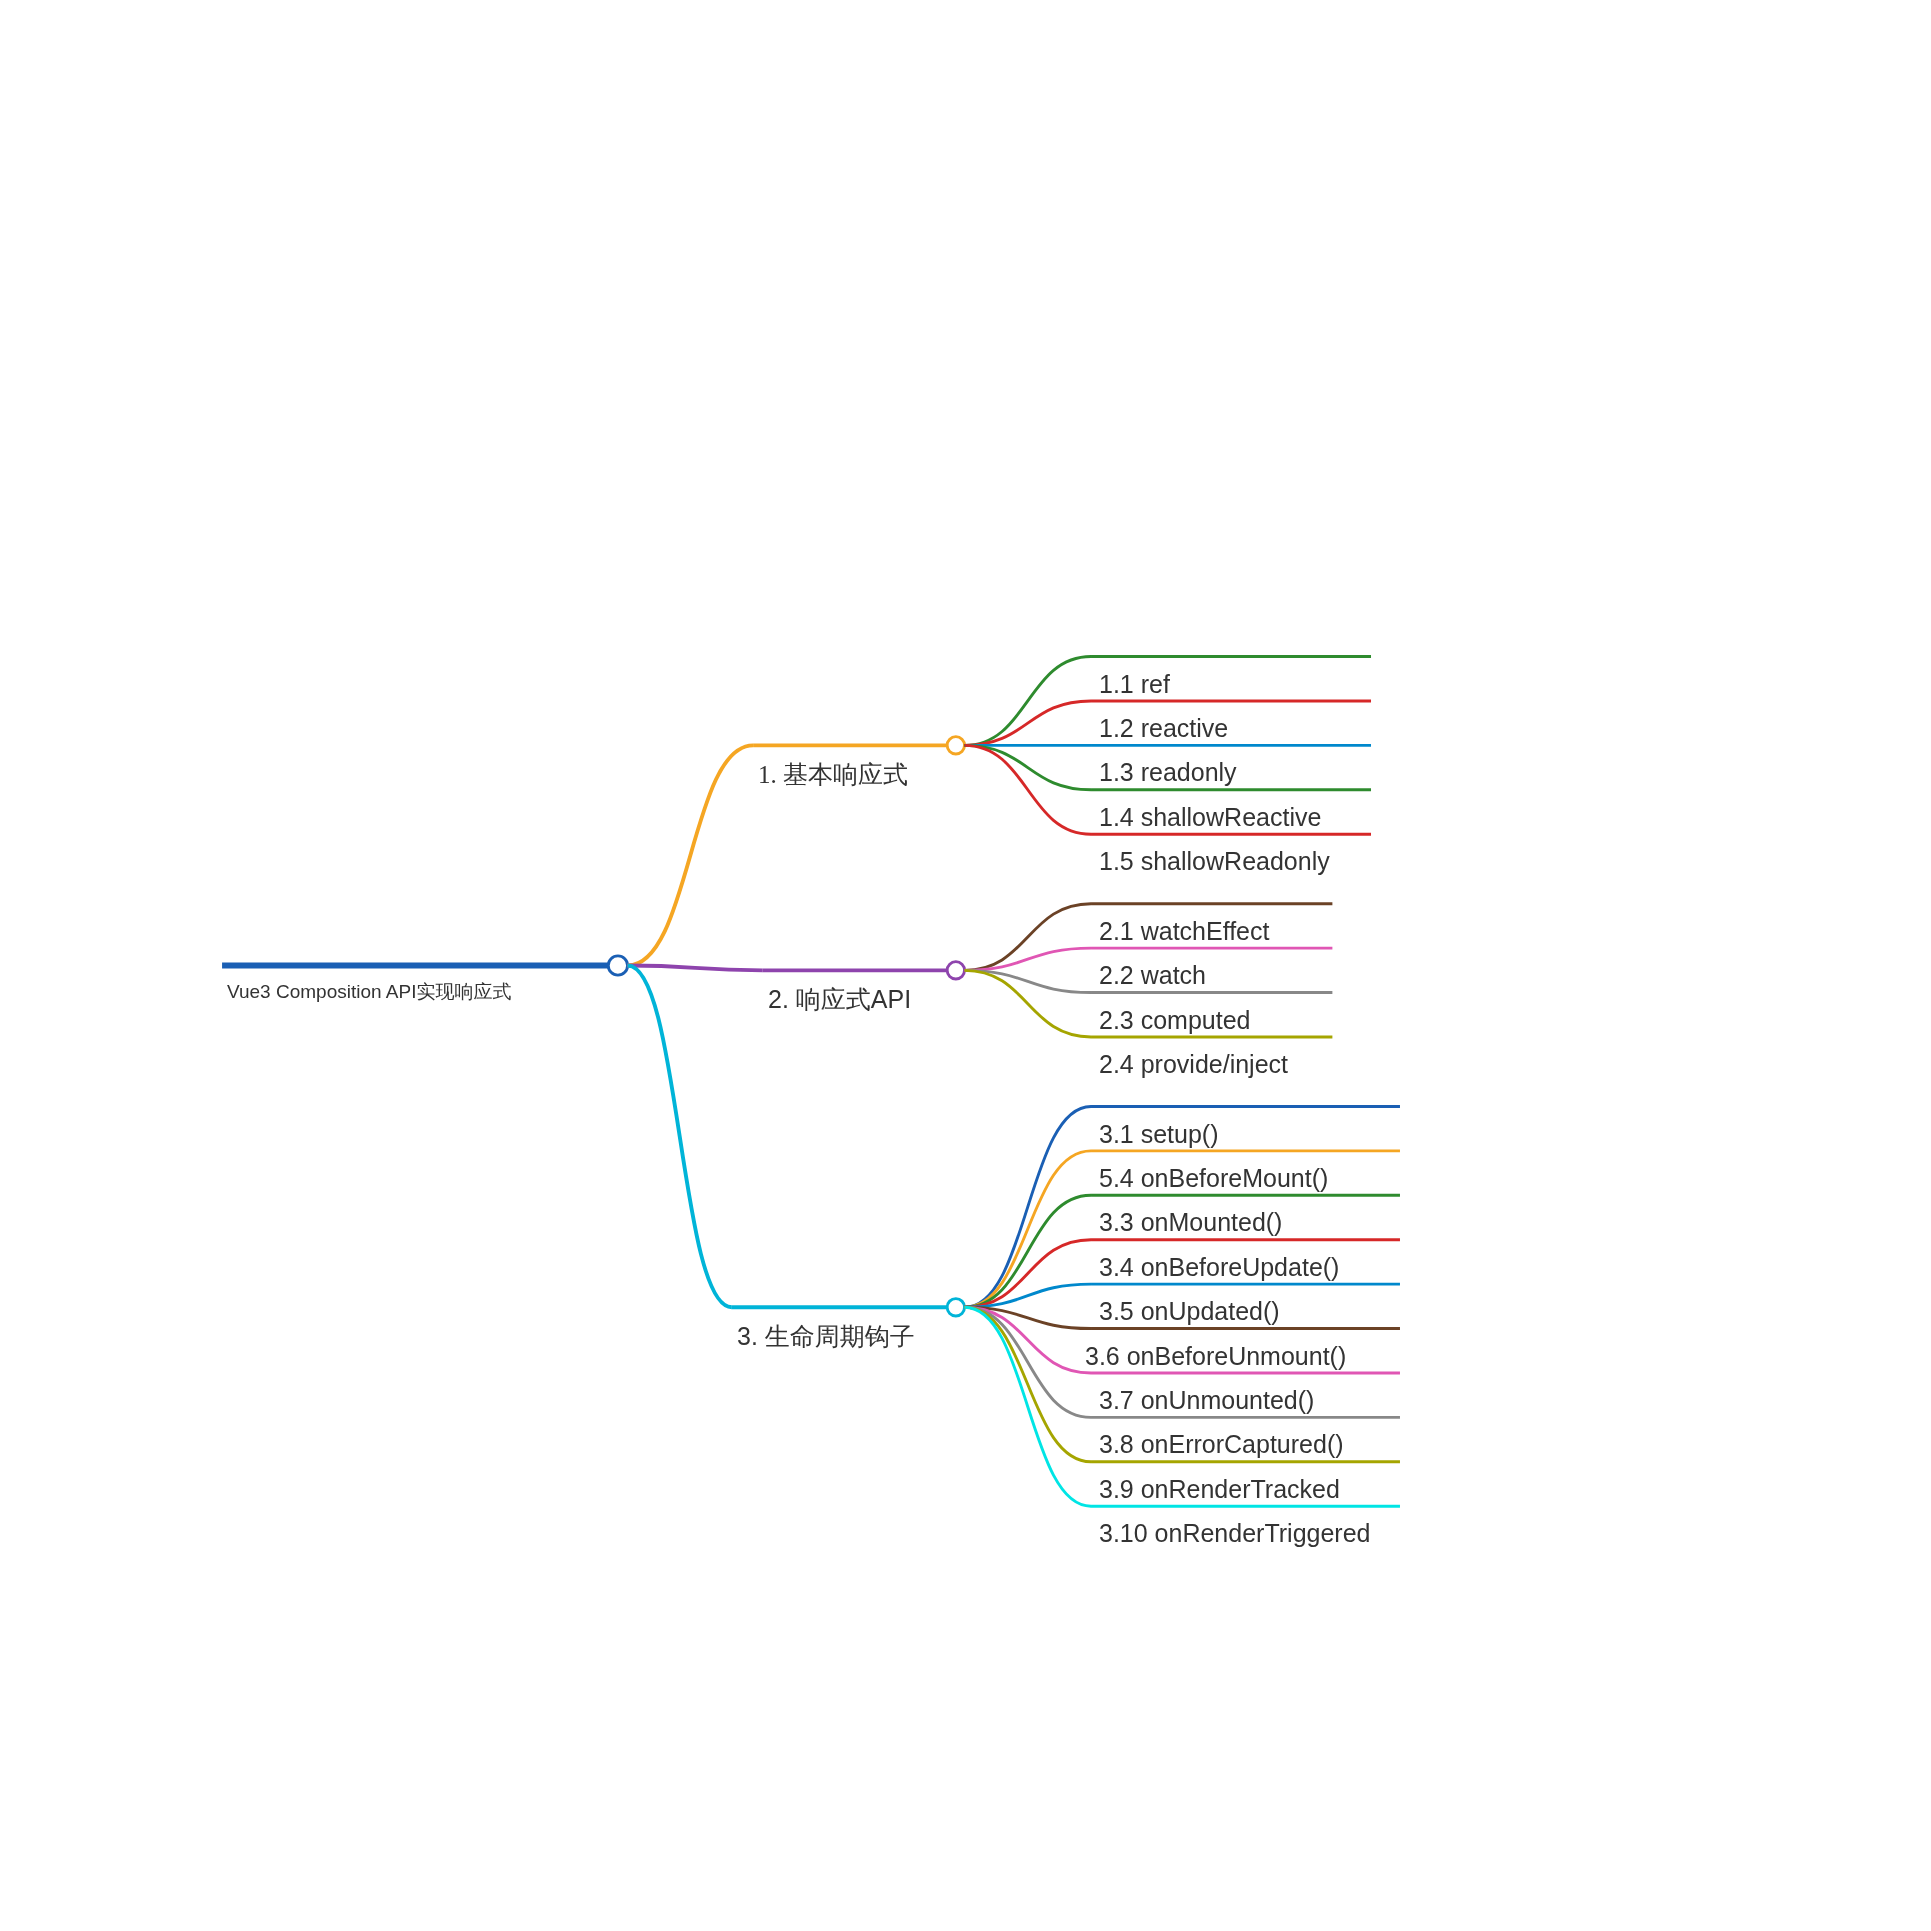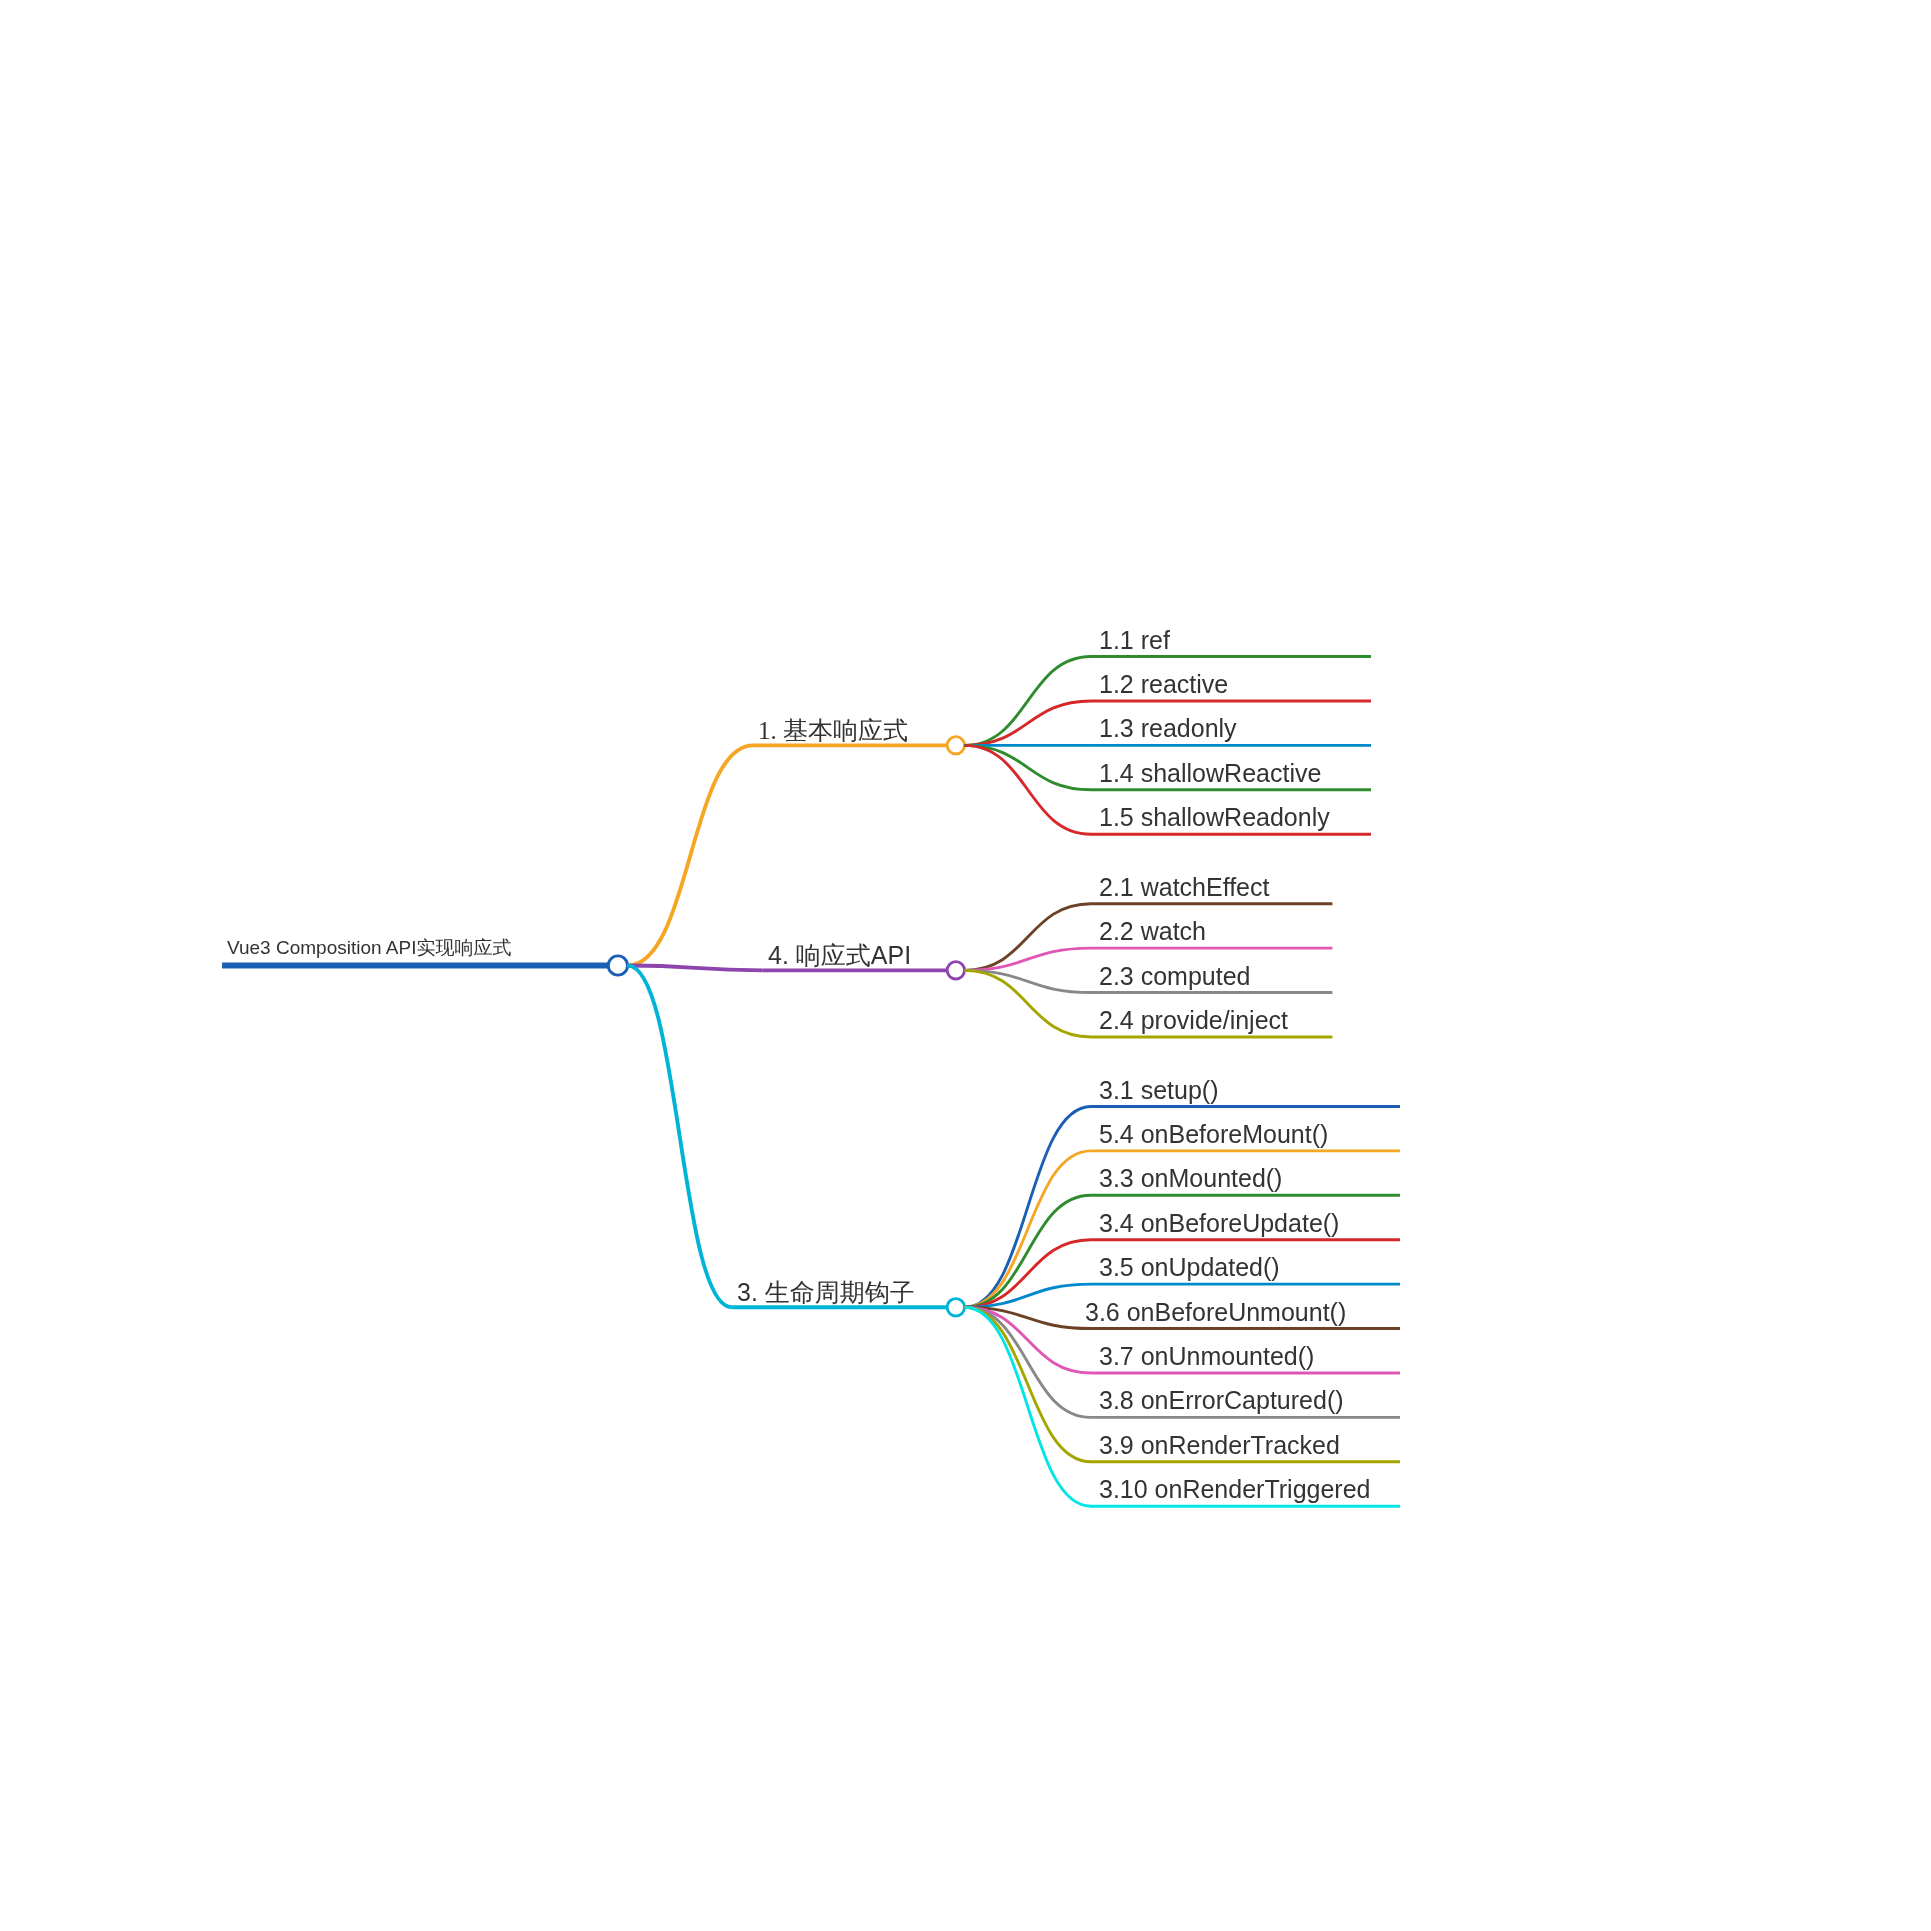--- a/index.html
+++ b/index.html
@@ -14,20 +14,21 @@
 svg {
   position: absolute;
   top: 0;
   left: 0;
 }
 .node-text {
   position: absolute;
   font-size: 25px;
   color: #333;
   white-space: nowrap;
+  margin-top: 44px;
 }
 .root-text {
   font-size: 19px;
 }
 .node-circle {
   fill: #fff;
   stroke-width: 3;
 }
 </style>
 </head>
@@ -85,21 +86,21 @@
     <line x1="1130" y1="1560" x2="1450" y2="1560" stroke="#00e5e5" stroke-width="3"></line>
   </svg>
 
 <div class="node-text root-text" style="left: 227px; top: 935px;">Vue3 Composition API实现响应式</div>
 <div class="node-text " style="left: 758px; top: 714px; font-family: Liberation Serif, serif;">1. 基本响应式</div>
 <div class="node-text " style="left: 1099px; top: 626px;">1.1 ref</div>
 <div class="node-text " style="left: 1099px; top: 670px;">1.2 reactive</div>
 <div class="node-text " style="left: 1099px; top: 714px; text-align: right;">1.3 readonly</div>
 <div class="node-text " style="left: 1099px; top: 759px;">1.4 shallowReactive</div>
 <div class="node-text " style="left: 1099px; top: 803px;">1.5 shallowReadonly</div>
-<div class="node-text " style="left: 768px; top: 939px;">4. 响应式API</div>
+<div class="node-text " style="left: 768px; top: 939px;">2. 响应式API</div>
 <div class="node-text " style="left: 1099px; top: 873px;">2.1 watchEffect</div>
 <div class="node-text " style="left: 1099px; top: 917px;">2.2 watch</div>
 <div class="node-text " style="left: 1099px; top: 962px;">2.3 computed</div>
 <div class="node-text " style="left: 1099px; top: 1006px;">2.4 provide/inject</div>
 <div class="node-text " style="left: 737px; top: 1276px;">3. 生命周期钩子</div>
 <div class="node-text " style="left: 1099px; top: 1076px;">3.1 setup()</div>
 <div class="node-text " style="left: 1099px; top: 1120px;">5.4 onBeforeMount()</div>
 <div class="node-text " style="left: 1099px; top: 1164px; text-align: right;">3.3 onMounted()</div>
 <div class="node-text " style="left: 1099px; top: 1209px;">3.4 onBeforeUpdate()</div>
 <div class="node-text " style="left: 1099px; top: 1253px;">3.5 onUpdated()</div>

